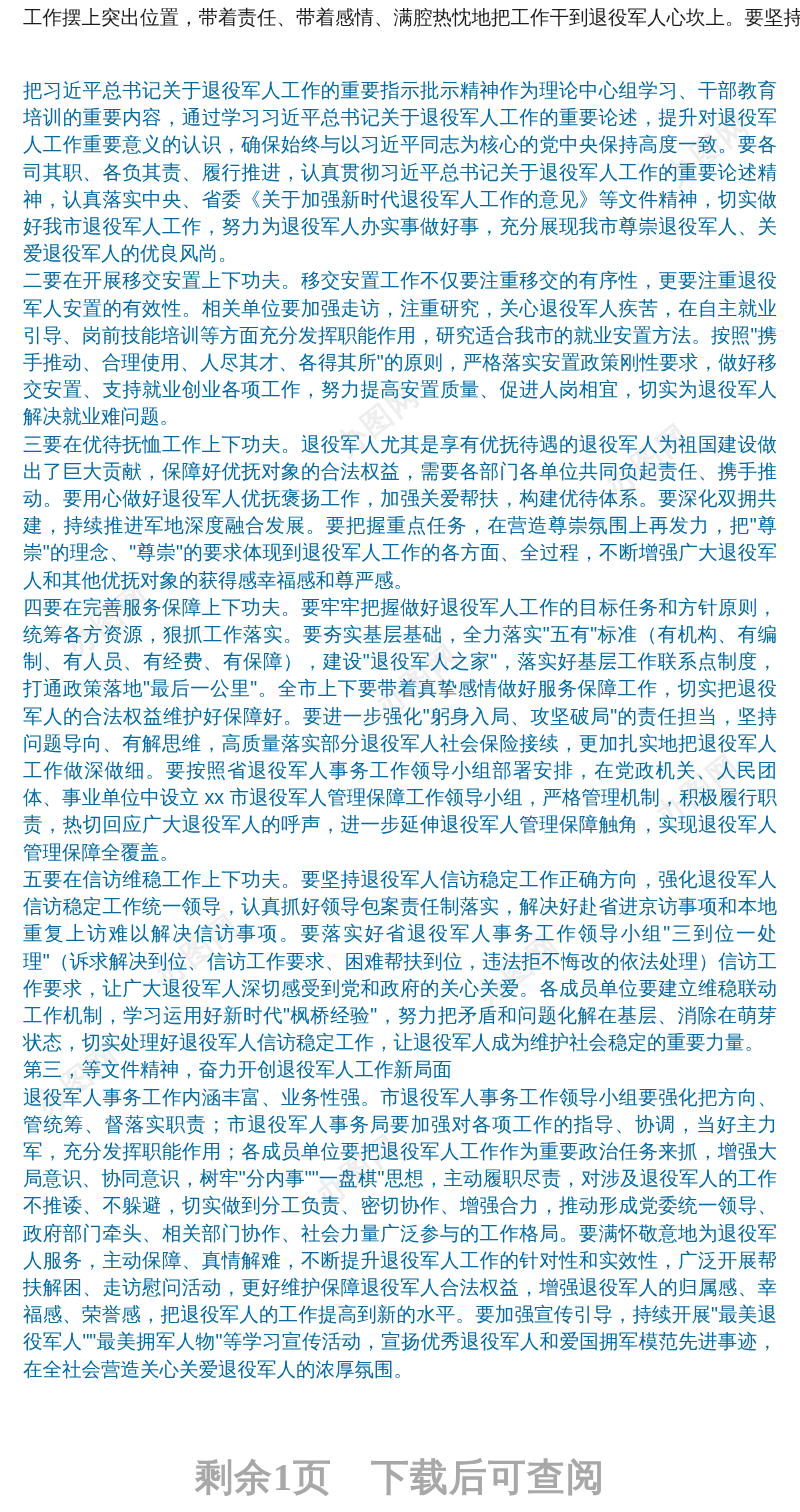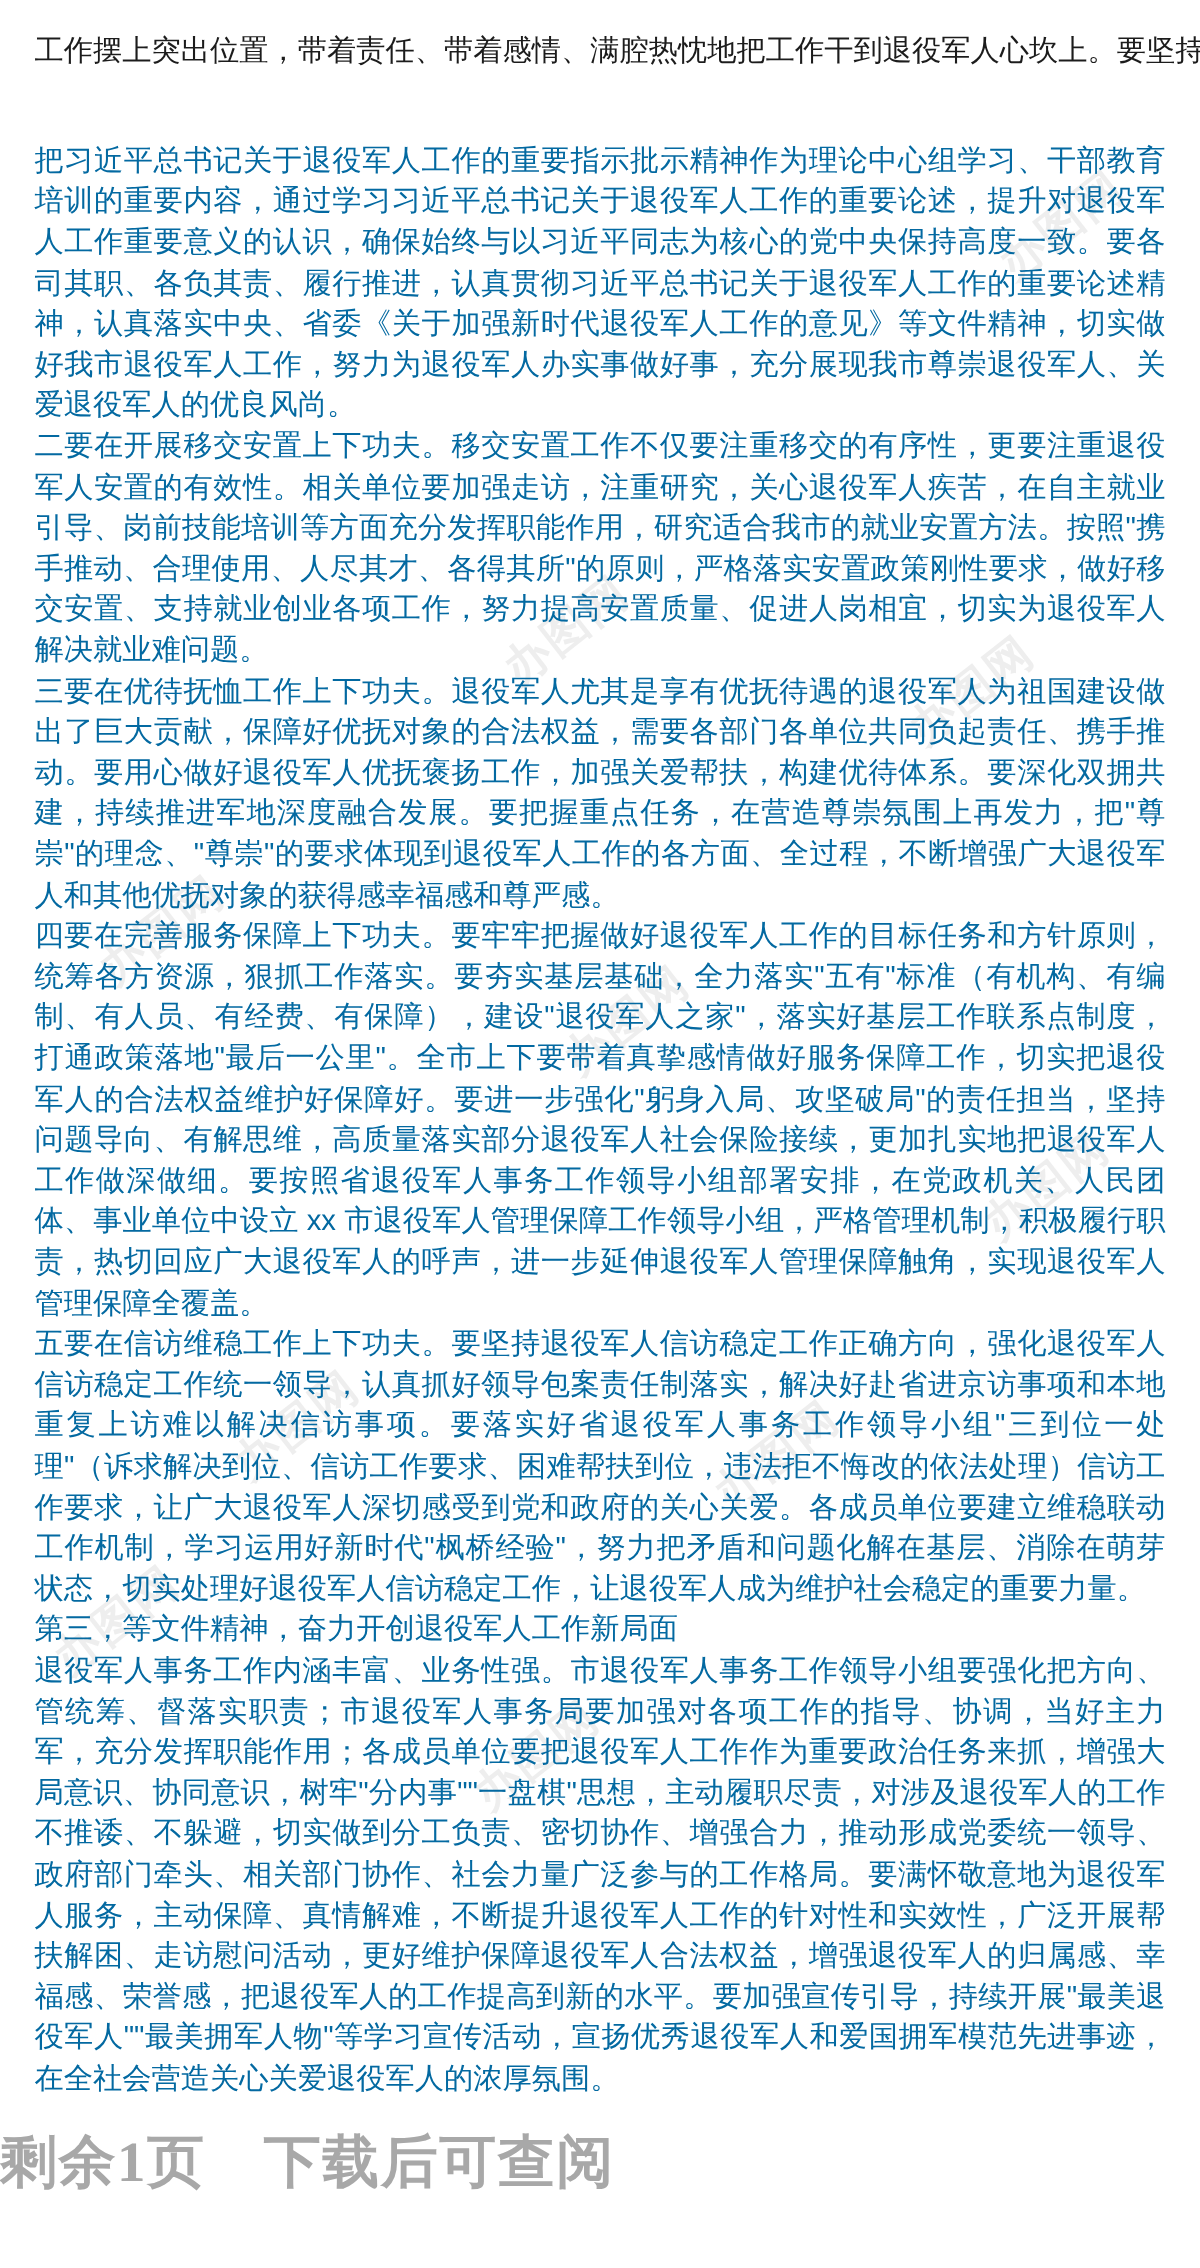--- a/index.html
+++ b/index.html
@@ -39,21 +39,21 @@
     color: rgba(150,150,150,0.16);
     transform: rotate(-38deg);
     white-space: nowrap;
     letter-spacing: 2px;
   }
 
   
   .doc {
     position: relative;
     z-index: 10;
-    padding: 17px 23px;
+    padding: 0 23px;
     box-sizing: border-box;
     width: 800px;
   }
 
   .line-top {
     font-size: 19.5px;
     line-height: 27px;
     color: #1c1c1c;
     text-align: justify;
     text-justify: inter-character;
@@ -77,22 +77,22 @@
     text-align-last: left;
     word-break: break-all;
     letter-spacing: 0;
   }
 
   
   .footer-banner {
     position: absolute;
     left: 0;
     right: 0;
-    top: 1416px;
-    text-align: left;
+    top: 1452px;
+    text-align: center;
     z-index: 20;
   }
   .footer-banner .banner-text {
     display: inline-block;
     font-family: "Liberation Serif", "DejaVu Serif", serif;
     font-weight: bold;
     font-size: 38px;
     color: #a8a8a8;
     letter-spacing: 1px;
   }

